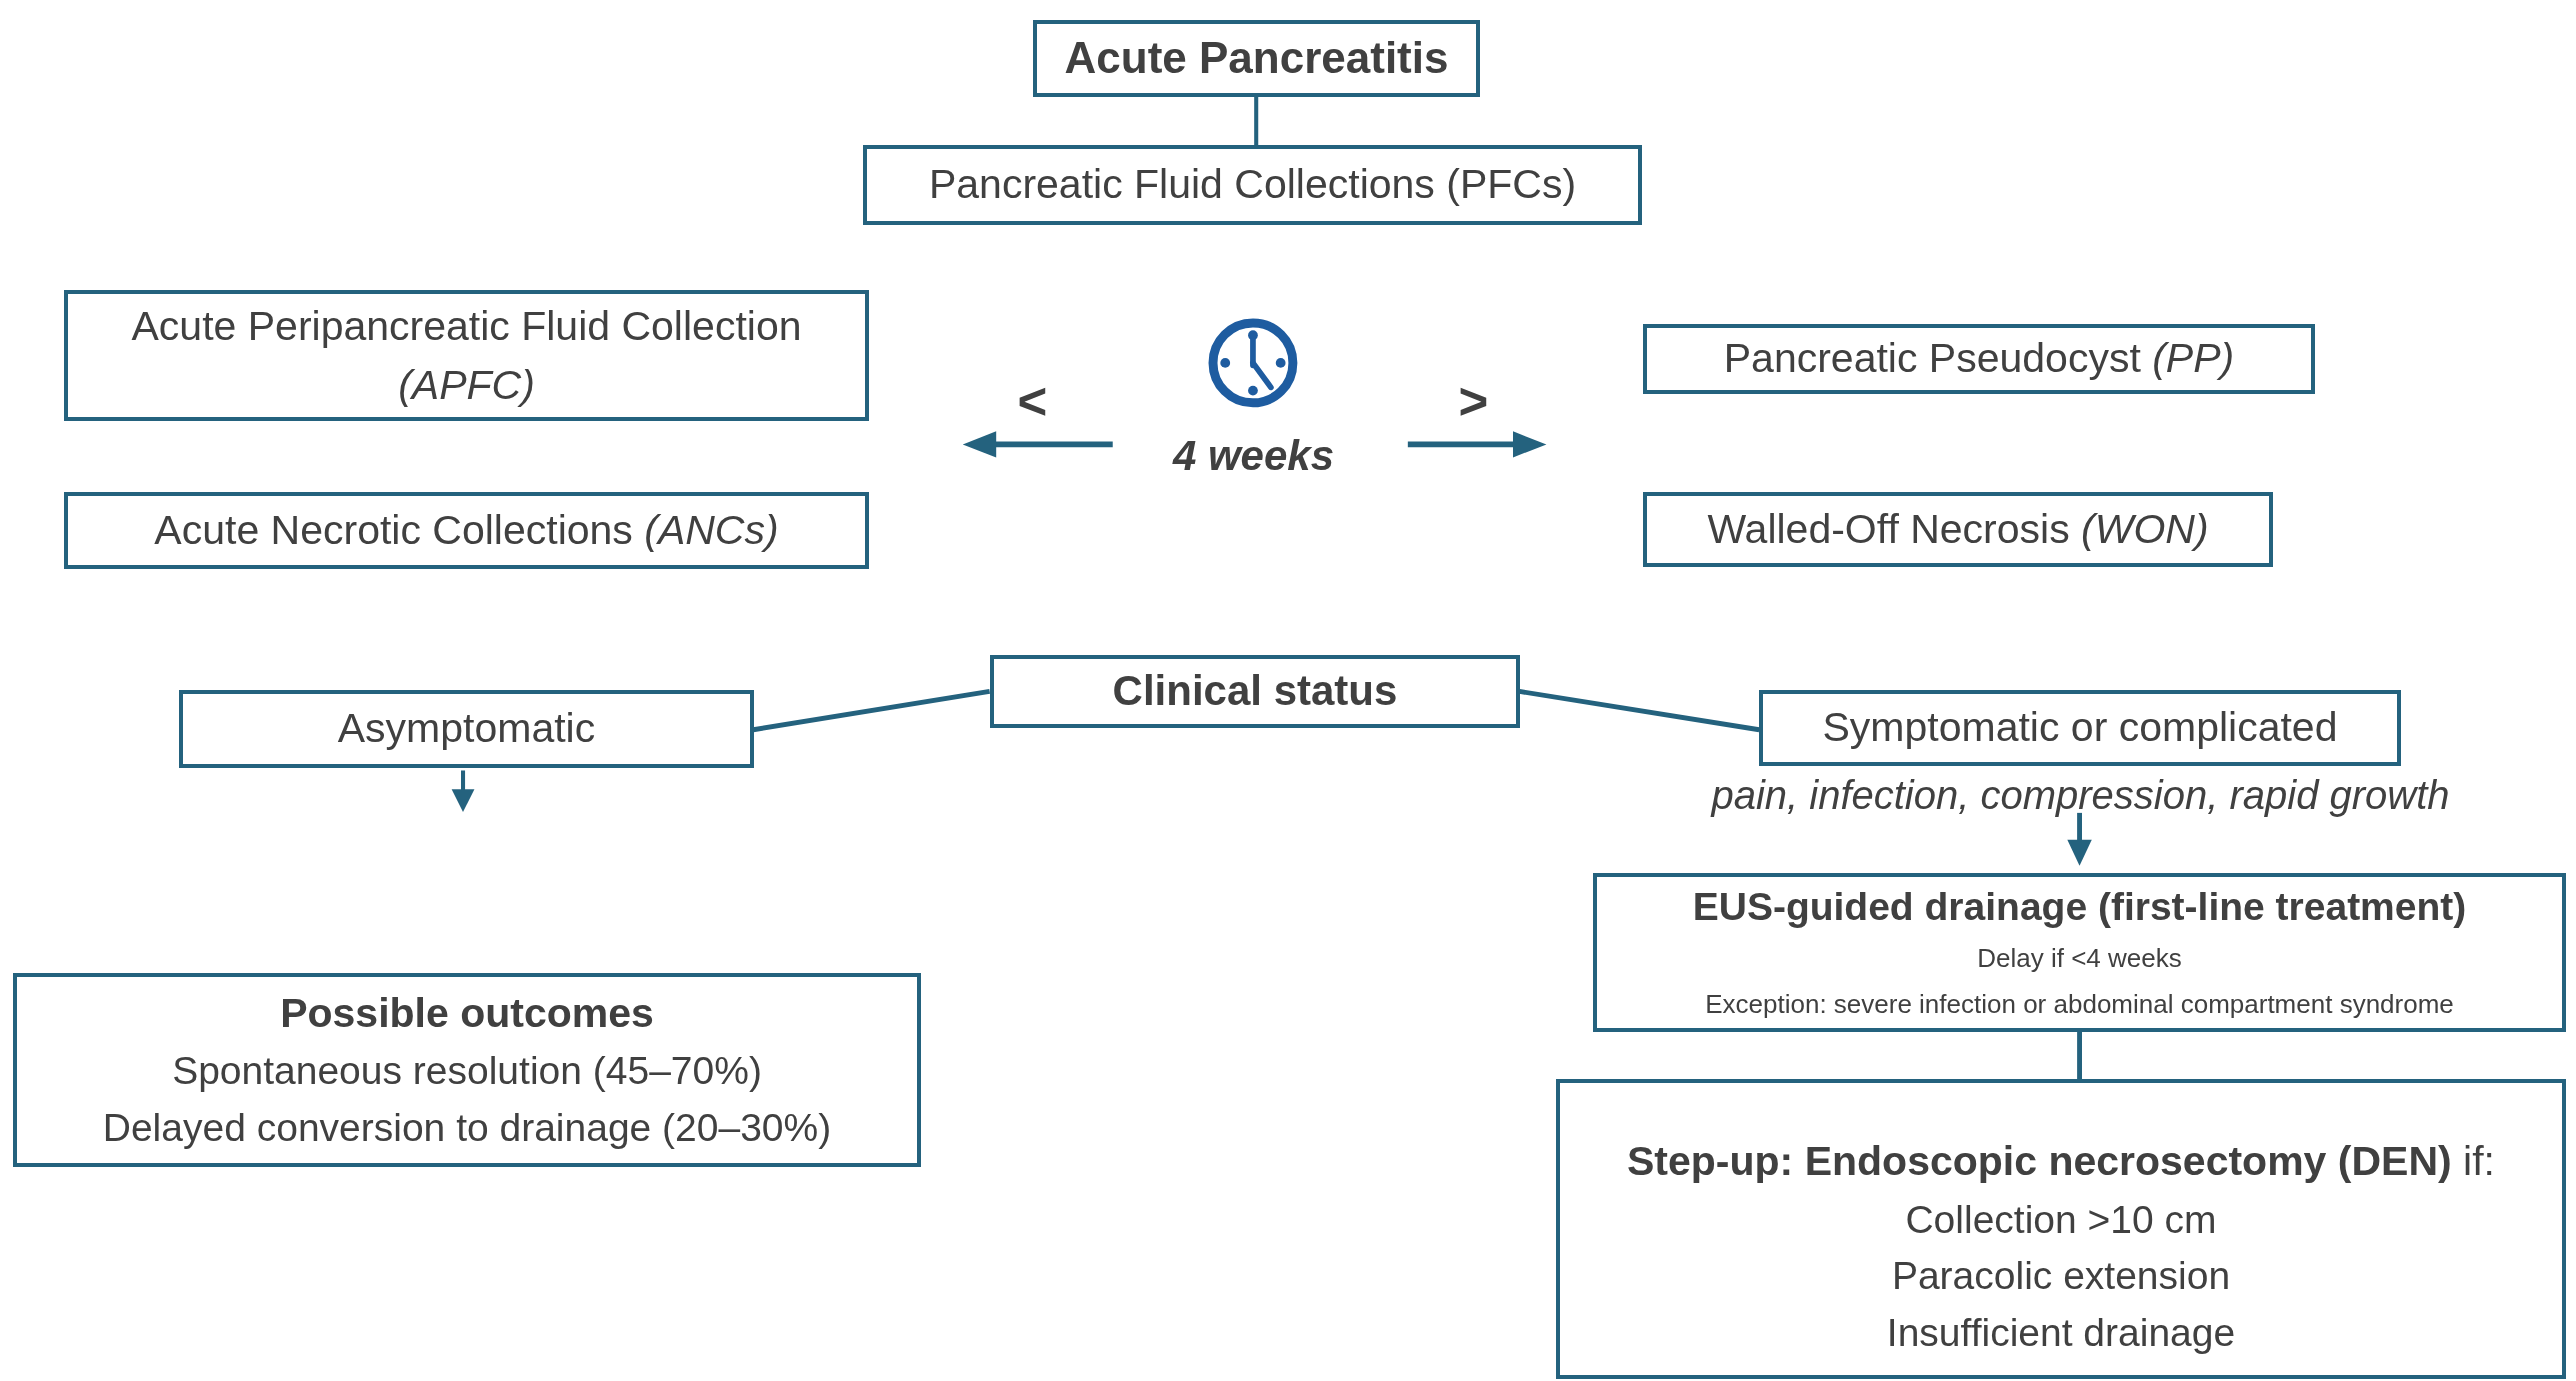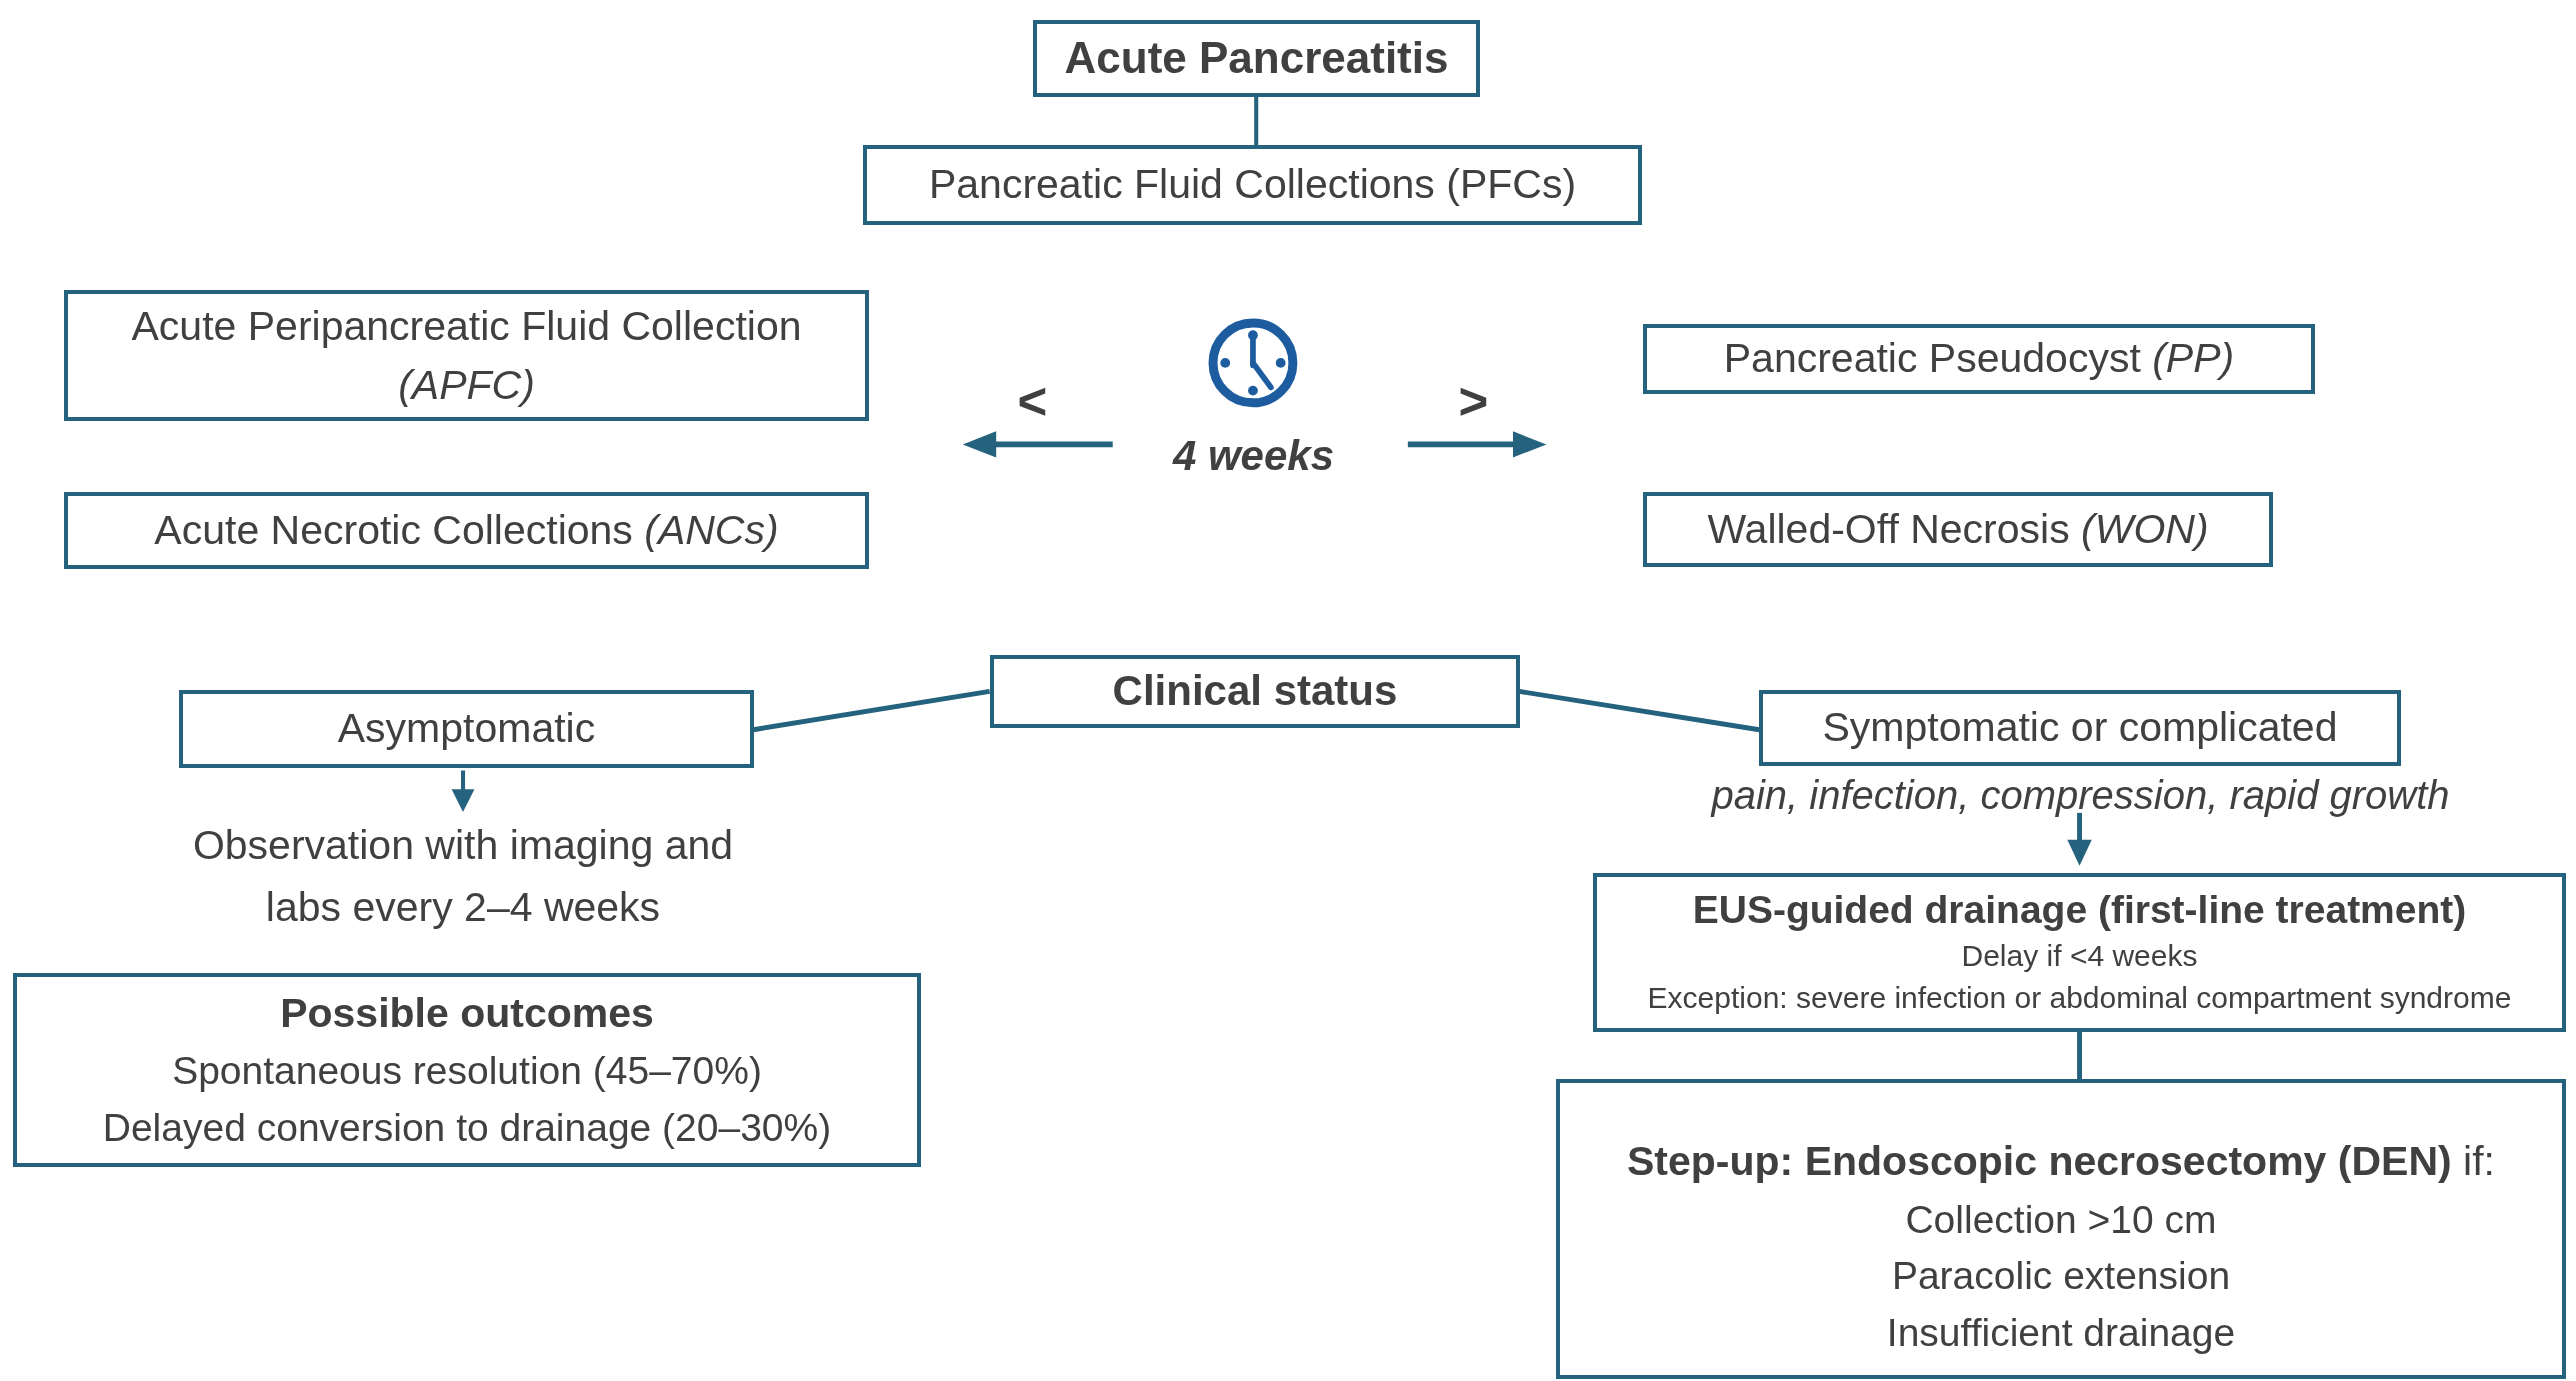--- a/index.html
+++ b/index.html
@@ -49,21 +49,21 @@
   #n-won      { left: 1643px; top: 492px;  width: 630px;  height: 75px;  }
   #n-clinical { left: 990px; top: 655px;  width: 530px;  height: 73px;  font-size: 42px; font-weight: bold; }
   #n-asym     { left: 179px;  top: 690px;  width: 575px;  height: 78px;  }
   #n-sym      { left: 1759px; top: 690px;  width: 642px;  height: 76px;  }
   #caption-sym{ left: 1678px; top: 773px;  width: 805px;  font-size: 40px; font-style: italic; }
   #observation{ left: 96px;  top: 815px; width: 734px;  font-size: 41px; line-height: 1.5; }
   #n-outcomes { left: 13px;   top: 973px; width: 908px; height: 194px; font-size: 39px; line-height: 1.45; }
   #n-outcomes .outcomes-title { font-size: 41px; font-weight: bold; }
   #n-eus      { left: 1593px; top: 873px; width: 973px; height: 159px; }
   #n-eus .eus-title { font-size: 39px; font-weight: bold; line-height: 1.25; }
-  #n-eus .eus-note  { font-size: 30px;  line-height: 1.4; }
+  #n-eus .eus-note  { font-size: 26px;  line-height: 1.4; margin-top: 9px; }
   #n-stepup   { left: 1556px; top: 1079px; width: 1010px; height: 300px; font-size: 39px; line-height: 1.45; }
   #n-stepup .stepup-title { font-size: 41px; margin-top: 36px; }
 
   #sym-lt { left: 1004px; top: 371px; width: 57px; height: 60px; font-size: 51px; font-weight: 600;
             display: flex; align-items: center; justify-content: center; }
   #sym-gt { left: 1445px; top: 371px; width: 57px; height: 60px; font-size: 51px; font-weight: 600;
             display: flex; align-items: center; justify-content: center; }
   #lbl-4weeks { left: 1131px; top: 432px; width: 245px; font-size: 42px; font-weight: bold; font-style: italic; }
 </style>
 </head>
@@ -152,24 +152,20 @@
   <div class="box" id="n-asym">
     <span>Asymptomatic</span>
   </div>
 
   <div class="box" id="n-sym">
     <span>Symptomatic or complicated</span>
   </div>
 
   <div class="plain-text" id="caption-sym">pain, infection, compression, rapid growth</div>
 
-  <div class="plain-text" id="observation">
-    <div>Observation with imaging and</div>
-    <div>labs every 2–4 weeks</div>
-  </div>
 
   <div class="box" id="n-outcomes">
     <div class="outcomes-title">Possible outcomes</div>
     <div>Spontaneous resolution (45–70%)</div>
     <div>Delayed conversion to drainage (20–30%)</div>
   </div>
 
   <div class="box" id="n-eus">
     <div class="eus-title">EUS-guided drainage (first-line treatment)</div>
     <div class="eus-note">Delay if &lt;4 weeks</div>

